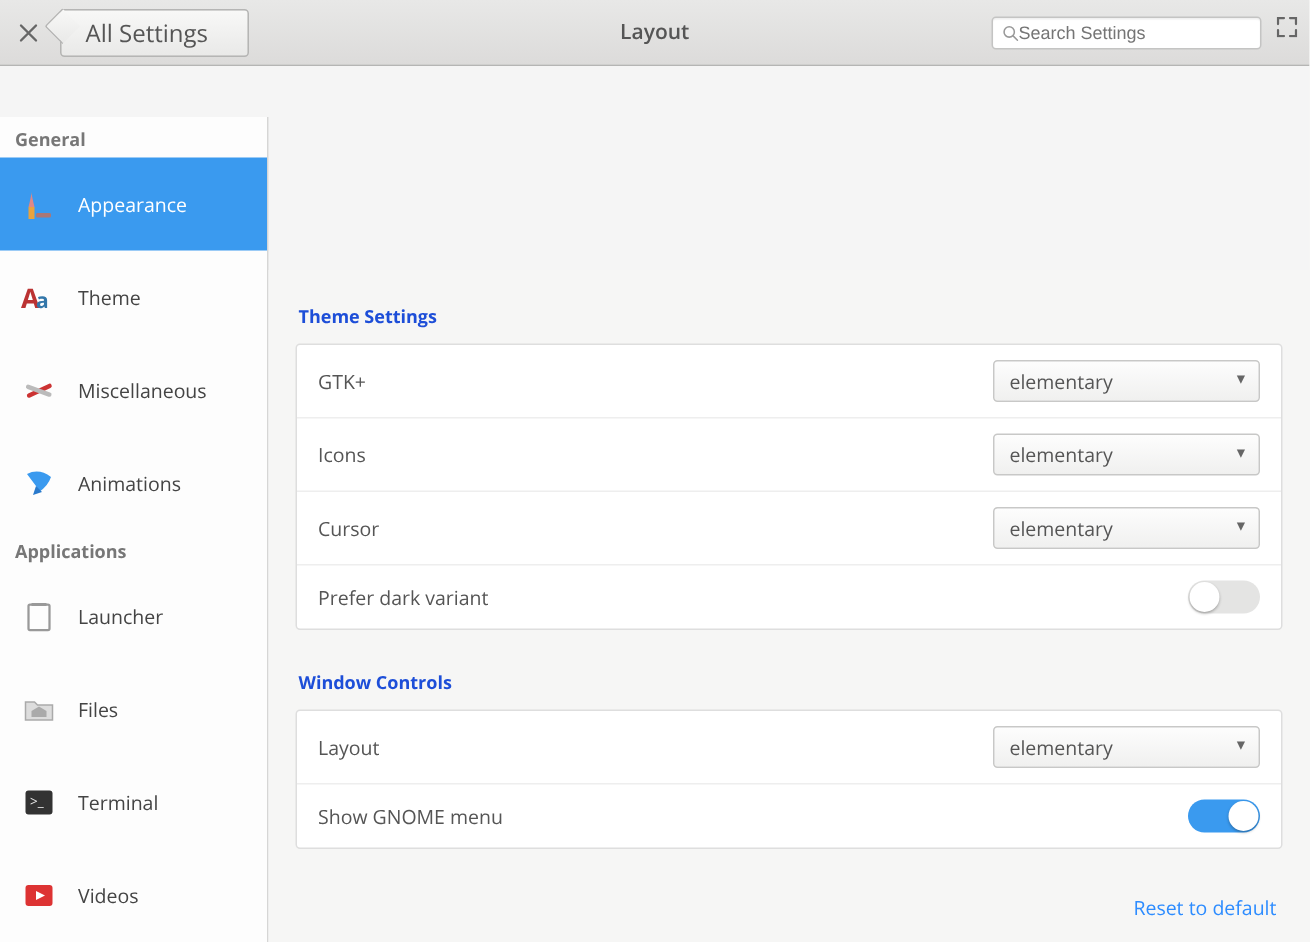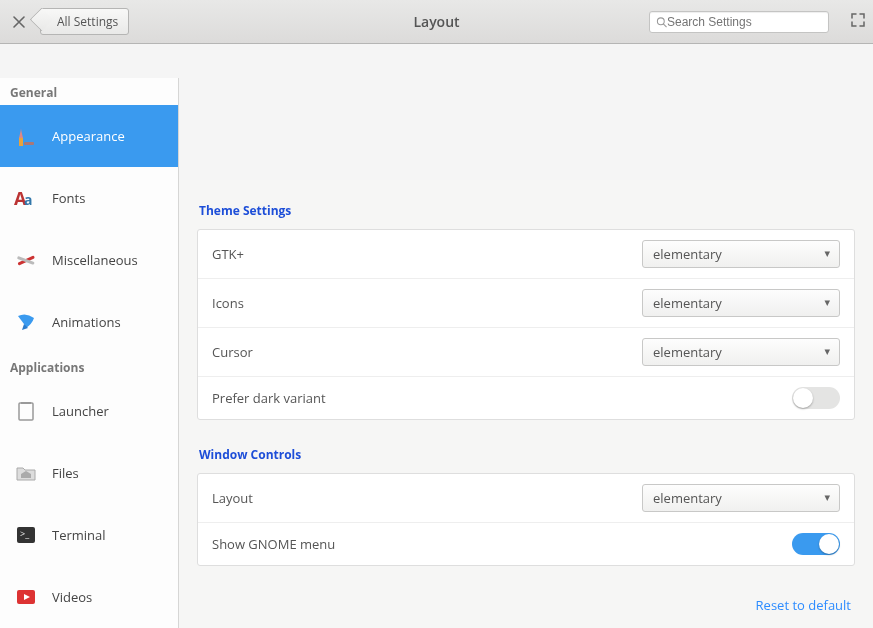--- a/index.html
+++ b/index.html
@@ -1,43 +1,43 @@
 <!DOCTYPE html>
 <html><head>
 <meta charset="utf-8">
 <style>
 * { box-sizing: border-box; margin: 0; padding: 0; }
 body { font-family: "Open Sans", "Segoe UI", sans-serif; font-size: 13px; color: #333; background: #f5f5f5; width: 873px; height: 628px; overflow: hidden; }
 
 
 .header { height: 44px; background: linear-gradient(#e8e8e7, #dcdbda); border-bottom: 1px solid #b5b5b4; display: flex; align-items: center; padding: 0 8px; position: relative; }
 .close-btn { width: 22px; height: 22px; display: flex; align-items: center; justify-content: center; color: #666; cursor: pointer; }
-.back-btn { margin-left: 10px; padding: 4px 10px 4px 16px; background: linear-gradient(#f8f8f7, #e9e9e8); border: 1px solid #b5b5b4; border-radius: 3px; color: #555; font-size: 12px; position: relative; cursor: pointer; }
+.back-btn { margin-left: 10px; padding: 4px 26px 4px 16px; background: linear-gradient(#f8f8f7, #e9e9e8); border: 1px solid #b5b5b4; border-radius: 3px; color: #555; font-size: 16px; position: relative; cursor: pointer; }
 .back-btn::before { content: ""; position: absolute; left: -8px; top: 2px; width: 16px; height: 16px; background: linear-gradient(135deg, #f8f8f7, #e9e9e8); border-left: 1px solid #b5b5b4; border-bottom: 1px solid #b5b5b4; transform: rotate(45deg); border-bottom-left-radius: 2px; }
 .title { position: absolute; left: 50%; transform: translateX(-50%); font-weight: 600; color: #555; font-size: 14px; }
-.search-wrap { margin-left: auto; display: flex; align-items: center; gap: 22px; }
+.search-wrap { margin-left: auto; display: flex; gap: 10px; }
 .search { display: flex; align-items: center; background: #fff; border: 1px solid #c4c4c3; border-radius: 3px; padding: 3px 6px; width: 180px; box-shadow: inset 0 1px 1px rgba(0,0,0,0.07); }
 .search input { border: none; outline: none; font-size: 12px; color: #999; flex: 1; background: transparent; }
 .fullscreen { color: #666; cursor: pointer; }
 
 
 .layout { display: flex; height: calc(100% - 44px); align-items: flex-end; }
 .sidebar { width: 179px; background: #fdfdfd; border-right: 1px solid #d6d6d5; }
 .section-header { padding: 6px 10px 4px; font-weight: 700; color: #777; font-size: 12px; }
 .side-item { display: flex; align-items: center; gap: 12px; padding: 17px 12px; cursor: pointer; color: #444; font-size: 13px; }
 .side-item.active { background: #3a9aef; color: #fff; }
 .side-icon { width: 28px; height: 28px; display: flex; align-items: center; justify-content: center; }
 
 .main { flex: 1; background: #f6f6f5; padding: 16px 18px 0; display: flex; flex-direction: column; }
 .group-label { font-weight: 700; color: #1d4ed8; font-size: 12px; margin: 6px 0 10px 2px; }
 .card { background: #fff; border: 1px solid #dedede; border-radius: 3px; margin-bottom: 20px; }
 .row { display: flex; align-items: center; justify-content: space-between; padding: 10px 14px; border-bottom: 1px solid #eee; }
 .row:last-child { border-bottom: none; }
 .row-label { color: #555; font-size: 13px; }
-.select { width: 198px; padding: 4px 26px 4px 10px; font-size: 13px; color: #555; background: linear-gradient(#fdfdfd, #f0f0ef); border: 1px solid #c8c8c7; border-radius: 3px; position: relative; cursor: pointer; }
+.select { width: 178px; padding: 4px 26px 4px 10px; font-size: 13px; color: #555; background: linear-gradient(#fdfdfd, #f0f0ef); border: 1px solid #c8c8c7; border-radius: 3px; position: relative; cursor: pointer; }
 .select-wrap { position: relative; }
 .select-wrap::after { content: "▾"; position: absolute; right: 10px; top: 5px; color: #666; font-size: 11px; pointer-events: none; }
 
 .switch { width: 48px; height: 22px; border-radius: 11px; position: relative; cursor: pointer; }
 .switch.off { background: #e4e4e3; }
 .switch.on { background: #3a9aef; }
 .knob { position: absolute; width: 20px; height: 20px; border-radius: 50%; background: #fff; top: 1px; box-shadow: 0 1px 2px rgba(0,0,0,0.3); }
 .switch.off .knob { left: 1px; }
 .switch.on .knob { right: 1px; }
 
@@ -87,21 +87,21 @@
       </span>
       <span>Appearance</span>
     </div>
     <div class="side-item">
       <span class="side-icon">
         <svg width="24" height="24" viewBox="0 0 24 24">
             <text x="0" y="19" font-size="18" font-weight="bold" fill="#b33">A</text>
             <text x="10" y="19" font-size="14" font-weight="bold" fill="#37a">a</text>
           </svg>
       </span>
-      <span>Fonts</span>
+      <span>Theme</span>
     </div>
     <div class="side-item">
       <span class="side-icon">
         <svg width="24" height="24" viewBox="0 0 24 24">
             <rect x="3" y="11" width="18" height="3" rx="1.5" fill="#c33" transform="rotate(-25 12 12)"></rect>
             <rect x="3" y="11" width="18" height="3" rx="1.5" fill="#bbb" transform="rotate(20 12 12)"></rect>
           </svg>
       </span>
       <span>Miscellaneous</span>
     </div>

